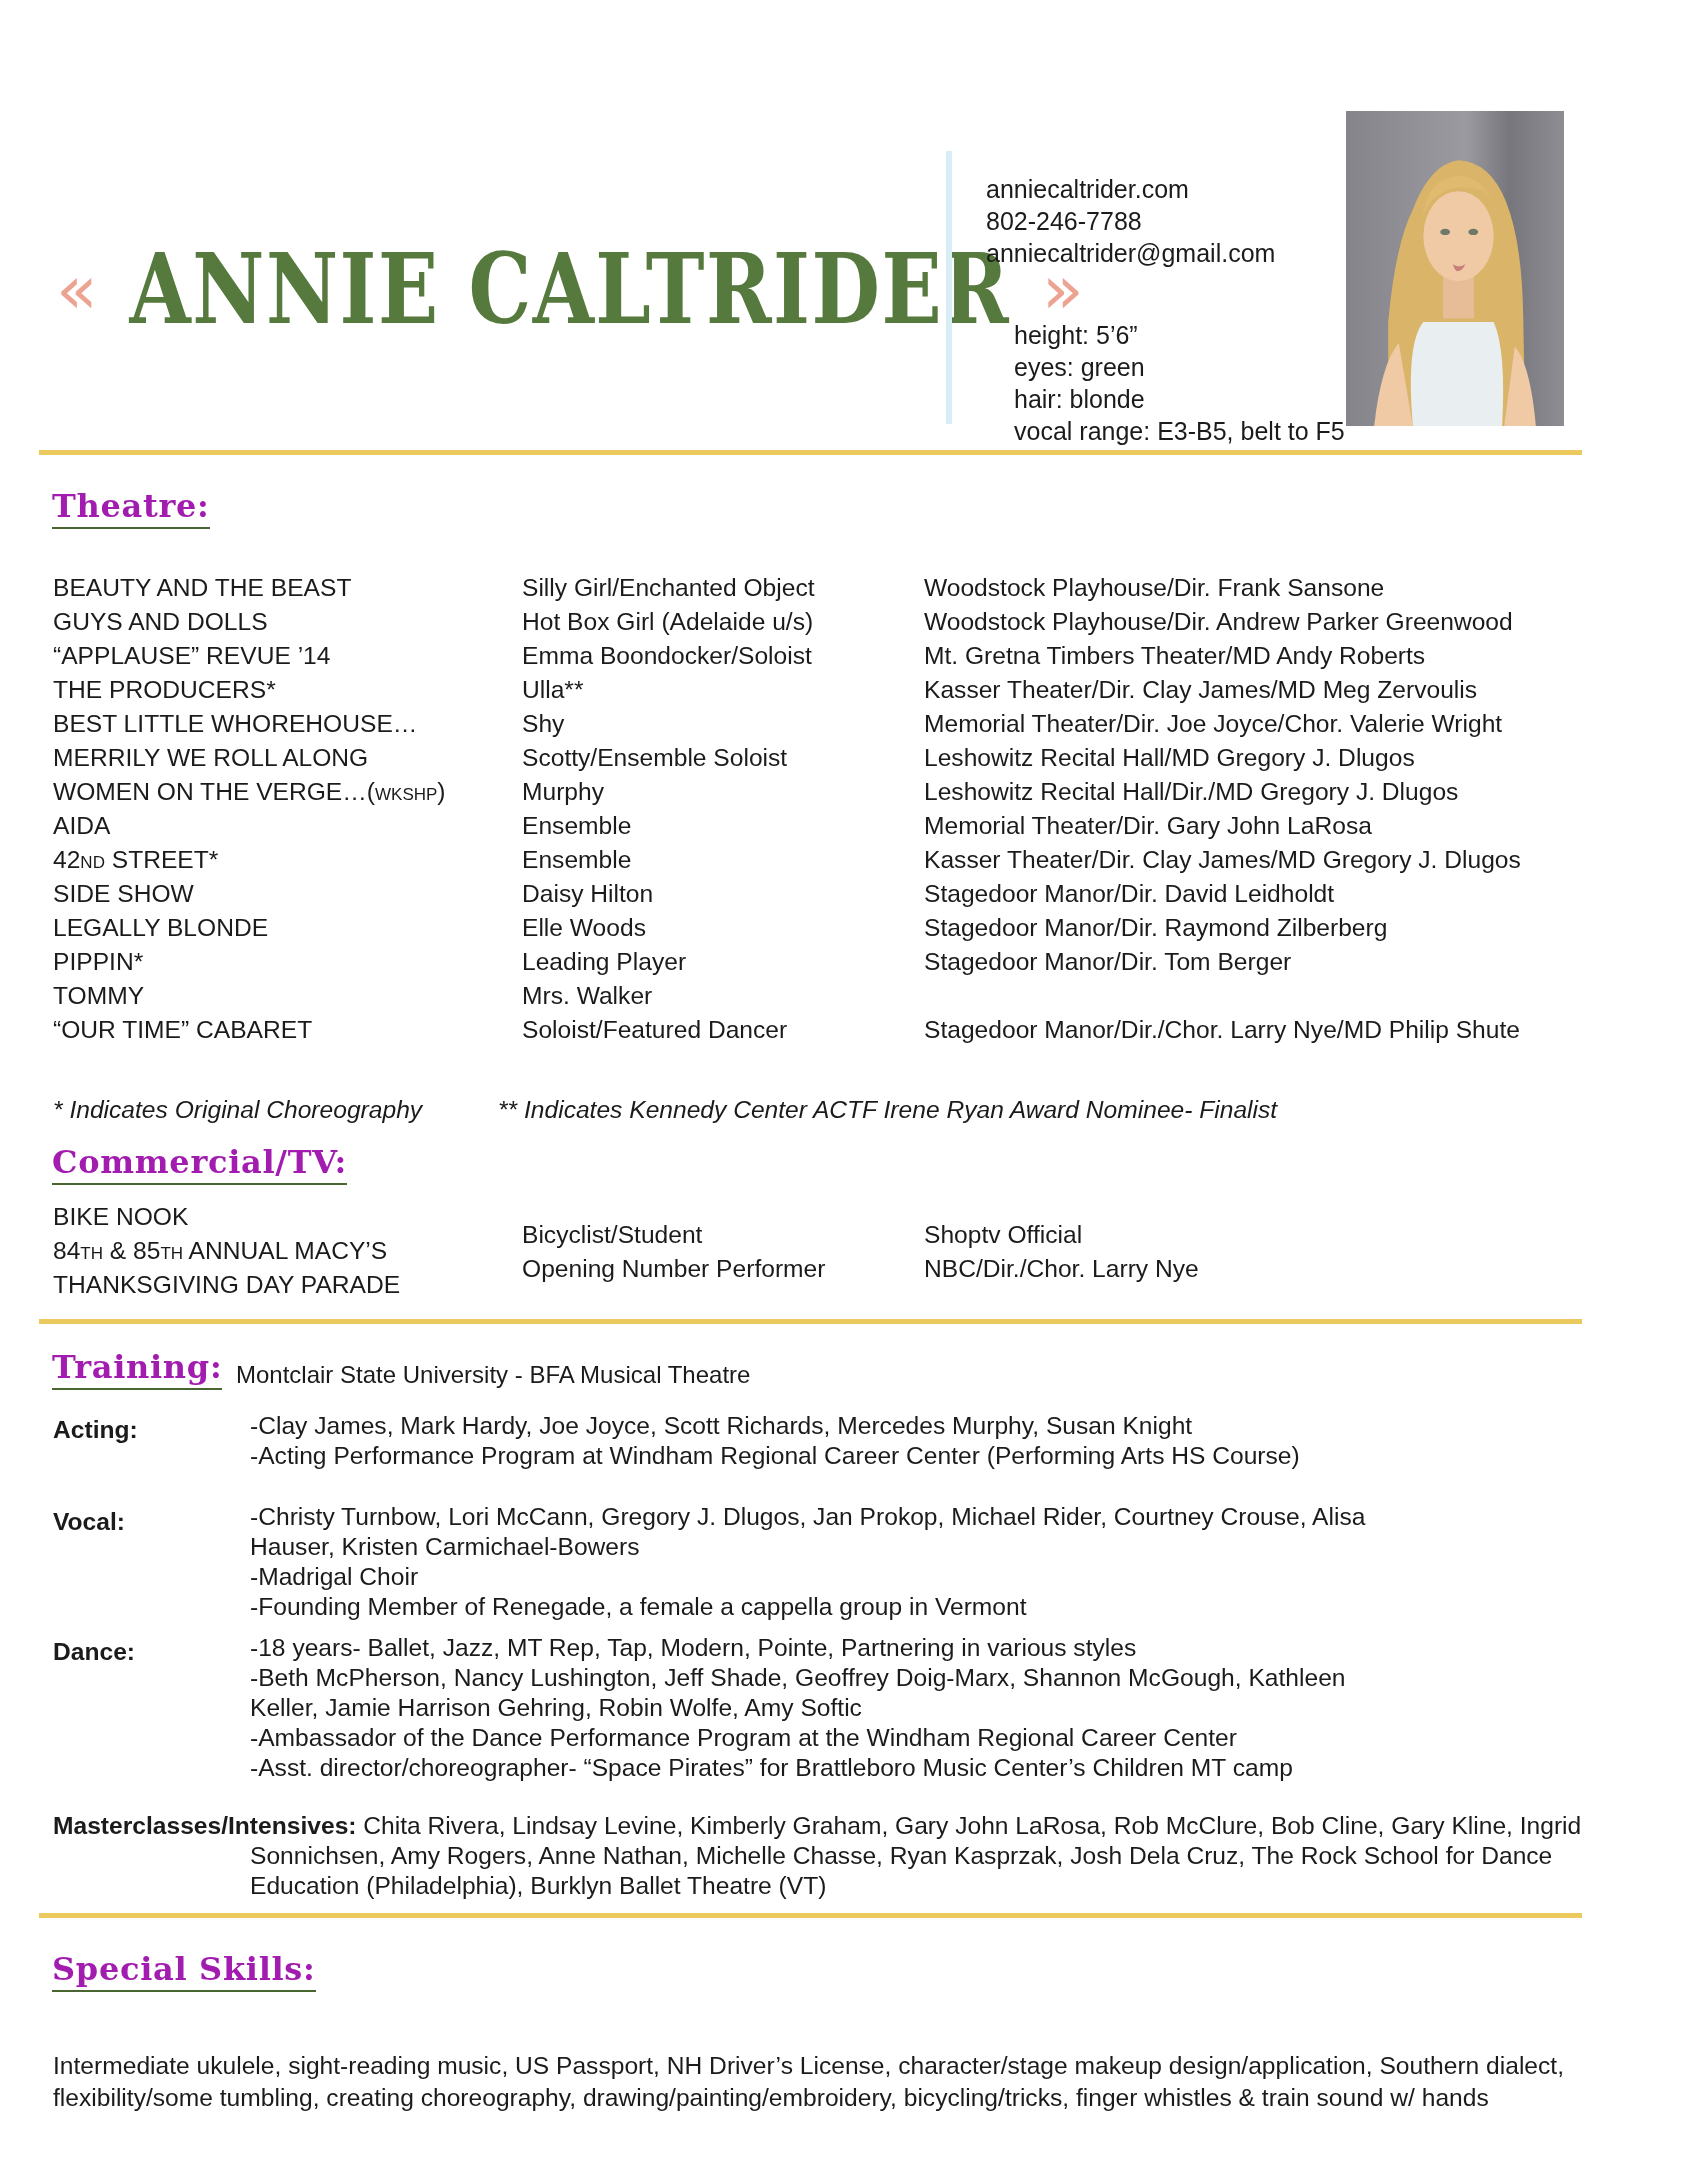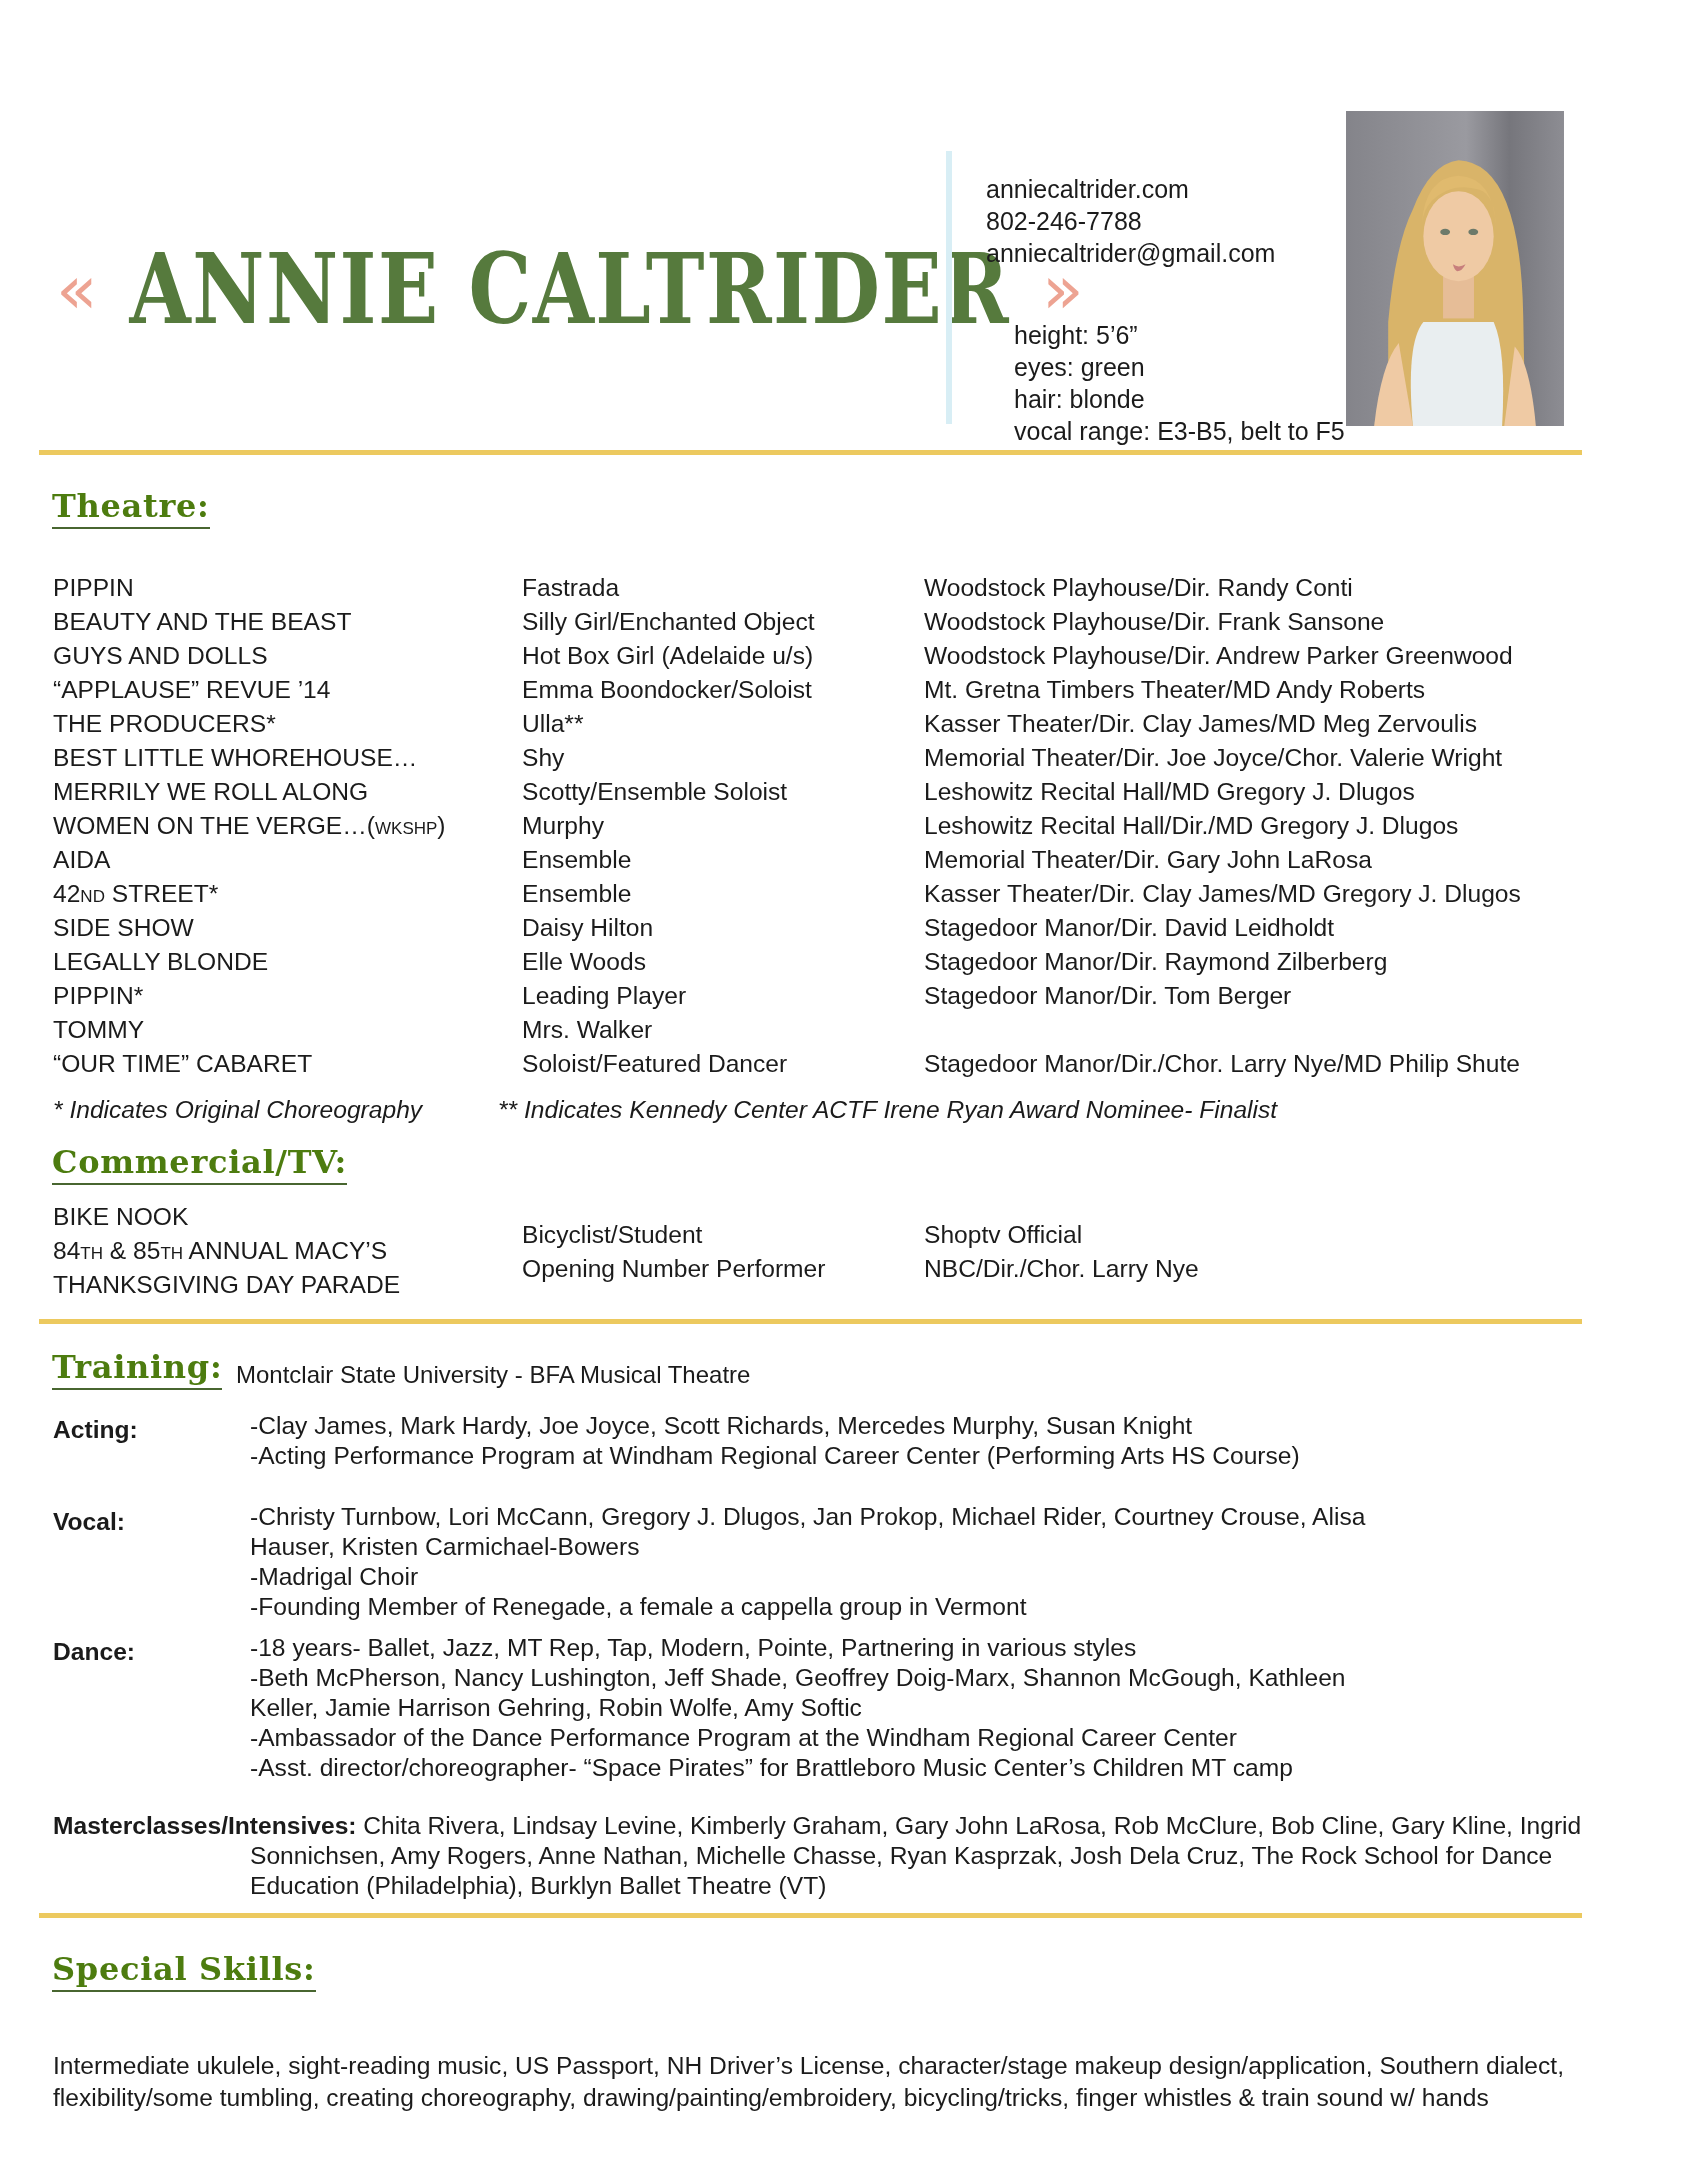--- a/index.html
+++ b/index.html
@@ -16,21 +16,21 @@
   .vline{position:absolute;left:946px;top:151px;width:6.3px;height:273px;background:#d8eef5;}
   .contact{position:absolute;left:986px;top:173px;font-size:25px;line-height:32px;}
   .contact div{white-space:nowrap;}
   .stats{position:absolute;left:986px;top:287px;font-size:25px;line-height:32px;margin-left:28px;}
   .stats div{white-space:nowrap;}
   .photo{position:absolute;left:1346px;top:111px;width:218px;height:315px;overflow:hidden;}
   
   .hdiv{position:absolute;left:39px;width:1543px;height:4.9px;background:#ecc95f;}
   
   .sec-head{position:absolute;font-family:"DejaVu Serif",serif;font-weight:bold;font-size:32px;
-    color:#4d7c0f;letter-spacing:0.7px;border-bottom:2.1px solid #486630;padding-bottom:2.8px;line-height:1.1;}
+    color:#a21caf;letter-spacing:0.7px;border-bottom:2.1px solid #486630;padding-bottom:2.8px;line-height:1.1;}
   
   #theatre-rows{position:absolute;left:0;top:571px;width:1688px;}
   .t-row{position:relative;height:34px;}
   .cell{position:absolute;top:0;font-size:24.6px;line-height:34px;white-space:nowrap;}
   .cell.show{left:53px;width:450px;font-variant:small-caps;}
   .cell.role{left:522px;width:387px;}
   .cell.venue{left:924px;width:764px;}
   .note{position:absolute;top:1096px;font-size:24.6px;font-style:italic;white-space:nowrap;}
   
   .c-col{position:absolute;font-size:24.6px;line-height:34px;}
@@ -97,25 +97,20 @@
       <path d="M40 448 Q50 360 75 330 L95 448 Z" fill="#efcaa4"></path>
       <path d="M270 448 Q262 360 240 335 L225 448 Z" fill="#efcaa4"></path>
     </svg>
   </div>
 
   <div class="hdiv" style="top:450px"></div>
 
   <div class="sec-head" style="left:52px;top:489px">Theatre:</div>
   <div id="theatre-rows">
       <div class="t-row">
-        <div class="cell show">PIPPIN</div>
-        <div class="cell role">Fastrada</div>
-        <div class="cell venue">Woodstock Playhouse/Dir. Randy Conti</div>
-      </div>
-      <div class="t-row">
         <div class="cell show">BEAUTY AND THE BEAST</div>
         <div class="cell role">Silly Girl/Enchanted Object</div>
         <div class="cell venue">Woodstock Playhouse/Dir. Frank Sansone</div>
       </div>
       <div class="t-row">
         <div class="cell show">GUYS AND DOLLS</div>
         <div class="cell role">Hot Box Girl (Adelaide u/s)</div>
         <div class="cell venue">Woodstock Playhouse/Dir. Andrew Parker Greenwood</div>
       </div>
       <div class="t-row">

